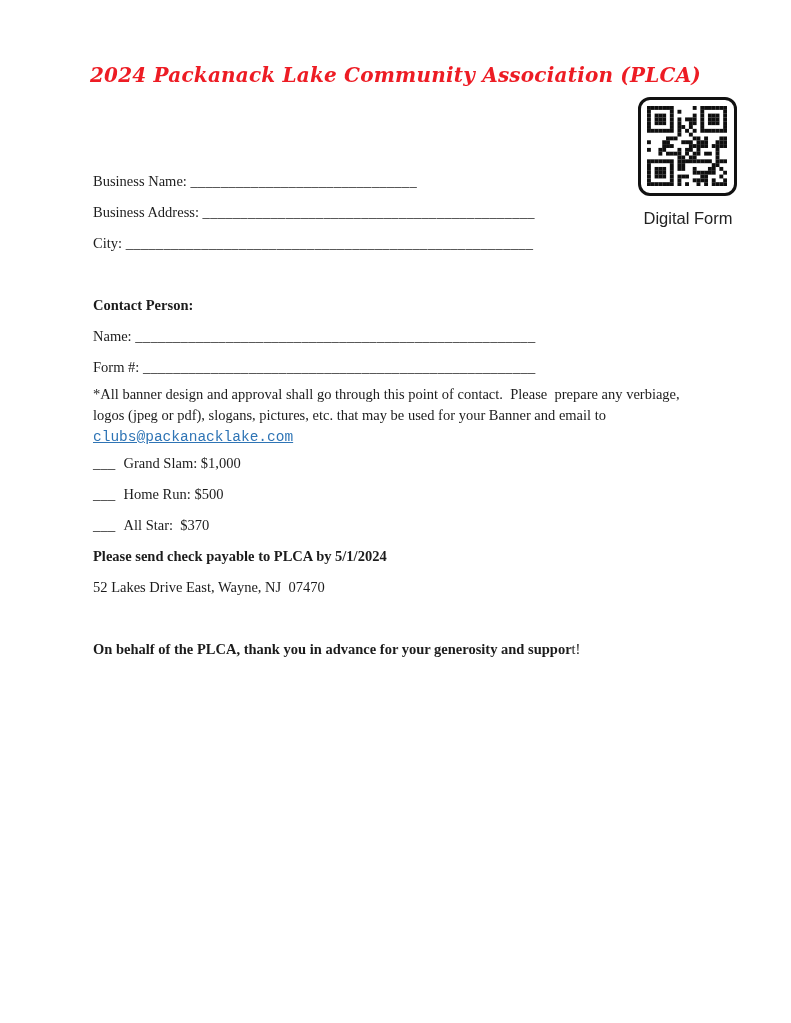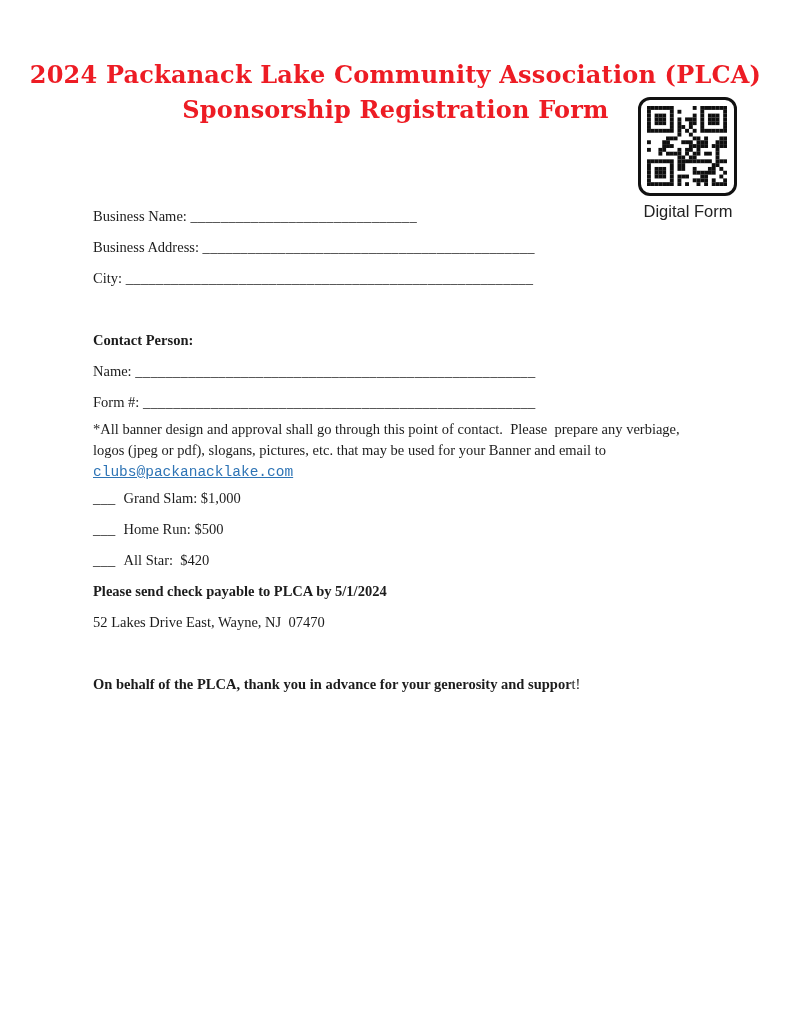--- a/index.html
+++ b/index.html
@@ -17,22 +17,23 @@
     color: #1c1c1c;
     overflow: hidden;
   }
   
   .title-block {
     padding-top: 64px;
     text-align: center;
   }
   .title-line {
     font-family: "DejaVu Serif", serif;
+    font-style: italic;
     font-weight: bold;
-    font-size: 24px;
+    font-size: 20px;
     line-height: 22px;
     letter-spacing: 0.2px;
   }
   .title-line + .title-line {
     margin-top: 13px;
   }
   
   .qr-block {
     position: absolute;
     top: 97px;
@@ -44,21 +45,21 @@
     box-sizing: border-box;
     width: 99px;
     height: 99px;
     border: 3.5px solid #111111;
     border-radius: 12px;
     padding: 6px;
     background: #ffffff;
   }
   .qr-frame svg { display: block; }
   .qr-caption {
-    margin-top: 6px;
+    margin-top: 13px;
     font-family: "Liberation Sans", sans-serif;
     font-size: 16.5px;
     color: #222222;
     white-space: nowrap;
   }
   
   .content {
     margin-top: 80px;
     padding-left: 93px;
     padding-right: 55px;
@@ -83,21 +84,20 @@
   .sponsorship-heading { margin-top: 11px; }
   .blank { letter-spacing: 0.3px; }
 </style>
 </head>
 <body>
 
 <div class="page">
 
   <div class="title-block">
     <div class="title-line" style="color: rgb(237, 28, 36);">2024 Packanack Lake Community Association (PLCA)</div>
-    <div class="title-line" style="color: rgb(237, 28, 36);">Sponsorship Registration Form</div>
   </div>
 
   <div class="qr-block">
     <div class="qr-frame">
       <svg id="qr-svg" width="80" height="80" viewBox="0 0 21 21" xmlns="http://www.w3.org/2000/svg">
           <rect x="0" y="0" width="1.02" height="1.02" fill="#0f0f0f"></rect>
           <rect x="1" y="0" width="1.02" height="1.02" fill="#0f0f0f"></rect>
           <rect x="2" y="0" width="1.02" height="1.02" fill="#0f0f0f"></rect>
           <rect x="3" y="0" width="1.02" height="1.02" fill="#0f0f0f"></rect>
           <rect x="4" y="0" width="1.02" height="1.02" fill="#0f0f0f"></rect>
@@ -334,21 +334,21 @@
 
     <div class="line bold">Contact Person:</div>
     <div class="line"><span>Name: </span><span class="blank">_____________________________________________________</span></div>
     <div class="line"><span>Form #: </span><span class="blank">____________________________________________________</span></div>
 
     <div class="para"><span>*All banner design and approval shall go through this point of contact.  Please  prepare any verbiage, logos (jpeg or pdf), slogans, pictures, etc. that may be used for your Banner and email to </span><a class="link" style="color: rgb(46, 116, 181); font-family: Liberation Mono, monospace;">clubs@packanacklake.com</a></div>
 
 
     <div class="line"><span class="blank">___  </span><span>Grand Slam: $1,000</span></div>
     <div class="line"><span class="blank">___  </span><span>Home Run: $500</span></div>
-    <div class="line"><span class="blank">___  </span><span>All Star:  $420</span></div>
+    <div class="line"><span class="blank">___  </span><span>All Star:  $370</span></div>
 
     <div class="line bold">Please send check payable to PLCA by 5/1/2024</div>
     <div class="line">52 Lakes Drive East, Wayne, NJ  07470</div>
 
     <div class="spacer"></div>
 
     <div class="line"><span class="bold">On behalf of the PLCA, thank you in advance for your generosity and suppor</span><span>t!</span></div>
 
   </div>
 </div>

